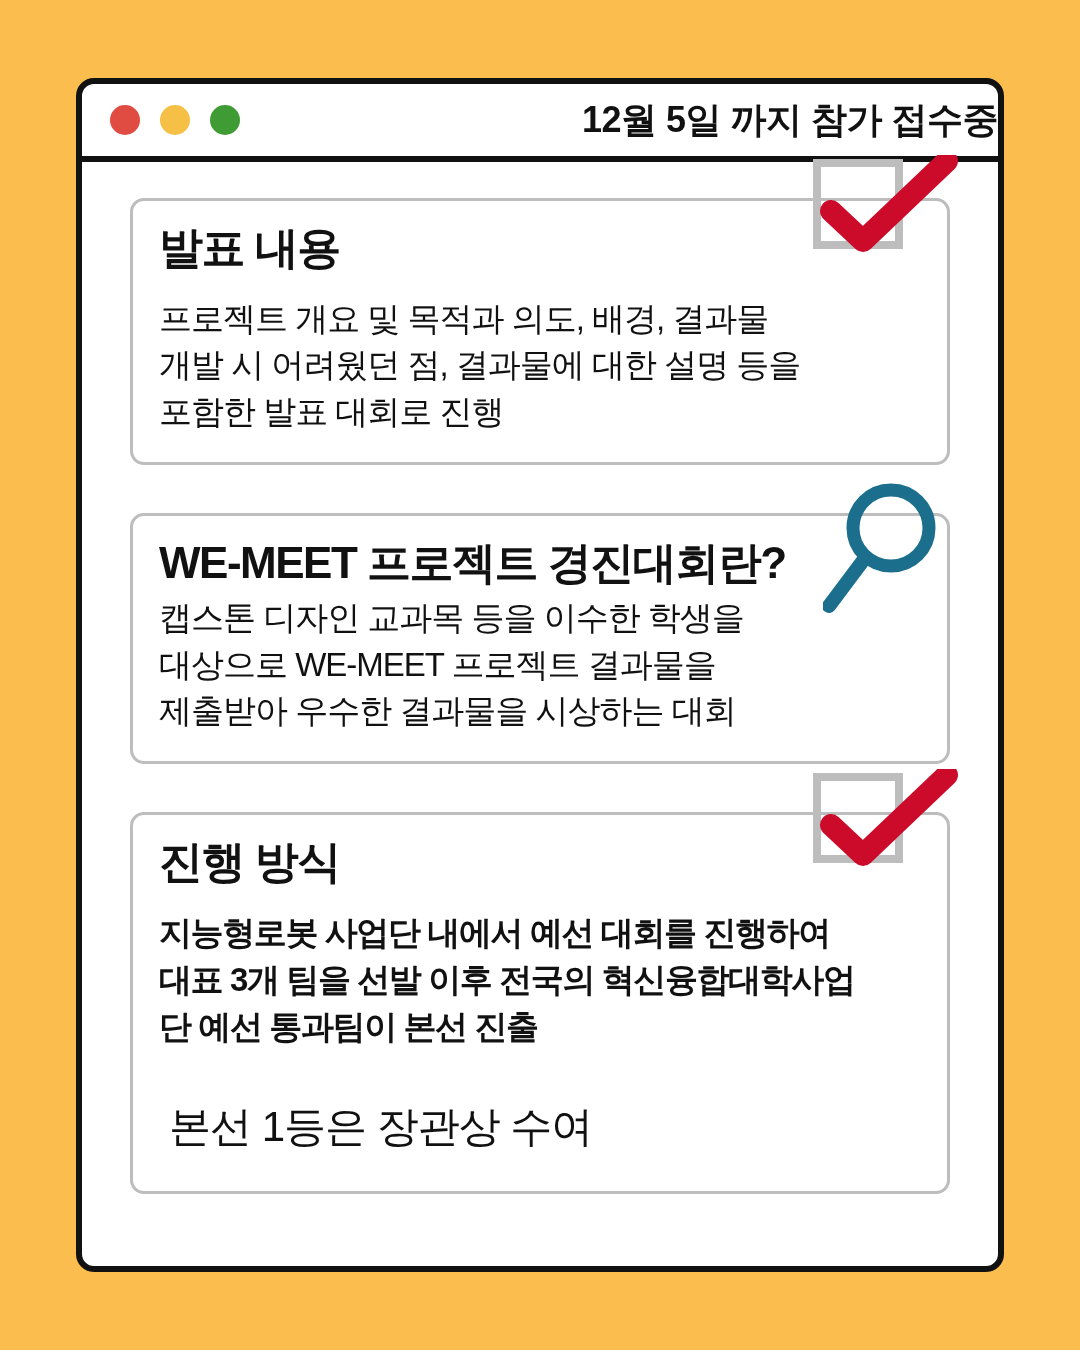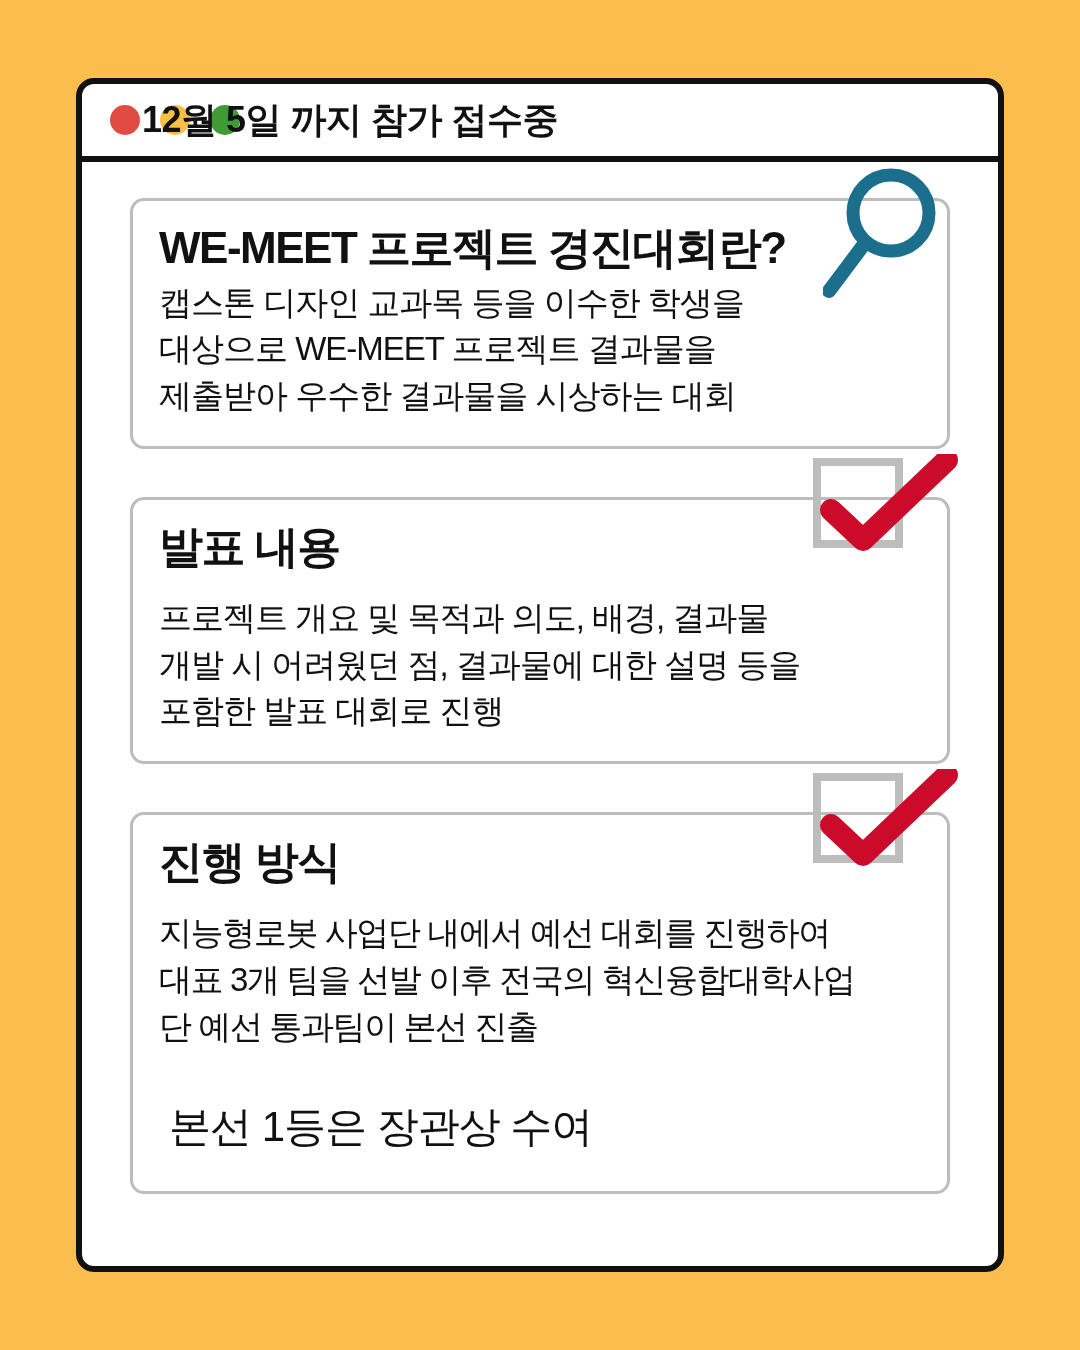--- a/index.html
+++ b/index.html
@@ -50,21 +50,21 @@
   .dot.red { background: #e04b42; }
   .dot.yellow { background: #f5c045; }
   .dot.green { background: #3f9c35; }
 
   .titlebar-title {
     position: absolute;
     left: 0;
     right: 0;
     top: 50%;
     transform: translateY(-50%);
-    text-align: left;
+    text-align: right;
     font-size: 36px;
     font-weight: 700;
     color: #111111;
     letter-spacing: -0.5px;
     padding-left: 60px;
     box-sizing: border-box;
   }
 
   .content {
     position: relative;
@@ -96,21 +96,21 @@
   }
   .card-title.small-gap { margin-bottom: 22px; }
 
   .card-body {
     font-size: 33px;
     line-height: 1.42;
     color: #111111;
     letter-spacing: -1px;
     white-space: pre-line;
   }
-  .card-body.tight { letter-spacing: -1.4px; }
+  .card-body.tight { letter-spacing: -1.4px; font-weight: bold; }
 
   .card-note {
     font-size: 42px;
     line-height: 1.42;
     color: #111111;
     letter-spacing: -1px;
     margin-top: 46px;
     padding-left: 10px;
   }
 
@@ -141,40 +141,40 @@
     <div class="dots">
       <span class="dot red"></span>
       <span class="dot yellow"></span>
       <span class="dot green"></span>
     </div>
     <div class="titlebar-title">12월 5일 까지 참가 접수중</div>
   </div>
 
   <div class="content">
 
+    <div class="card card-2">
+      <svg class="checkmark" viewBox="0 0 150 110">
+        <rect x="8" y="8" width="82" height="82" fill="none" stroke="#bdbdbd" stroke-width="8"></rect>
+        <path d="M22 56 L54 86 L138 6" fill="none" stroke="#cc0a2a" stroke-width="22" stroke-linecap="round" stroke-linejoin="round"></path>
+      </svg>
+      <h2 class="card-title small-gap">발표 내용</h2>
+      <div class="card-body">프로젝트 개요 및 목적과 의도, 배경, 결과물
+개발 시 어려웠던 점, 결과물에 대한 설명 등을
+포함한 발표 대회로 진행</div>
+    </div>
+
     <div class="card card-1">
       <svg class="magnifier" viewBox="0 0 128 150">
         <circle cx="68" cy="56" r="38" fill="none" stroke="#1b6f8c" stroke-width="13"></circle>
         <line x1="42" y1="86" x2="6" y2="134" stroke="#1b6f8c" stroke-width="14" stroke-linecap="round"></line>
       </svg>
       <h2 class="card-title">WE-MEET 프로젝트 경진대회란?</h2>
       <div class="card-body">캡스톤 디자인 교과목 등을 이수한 학생을
 대상으로 WE-MEET 프로젝트 결과물을
 제출받아 우수한 결과물을 시상하는 대회</div>
-    </div>
-
-    <div class="card card-2">
-      <svg class="checkmark" viewBox="0 0 150 110">
-        <rect x="8" y="8" width="82" height="82" fill="none" stroke="#bdbdbd" stroke-width="8"></rect>
-        <path d="M22 56 L54 86 L138 6" fill="none" stroke="#cc0a2a" stroke-width="22" stroke-linecap="round" stroke-linejoin="round"></path>
-      </svg>
-      <h2 class="card-title small-gap">발표 내용</h2>
-      <div class="card-body">프로젝트 개요 및 목적과 의도, 배경, 결과물
-개발 시 어려웠던 점, 결과물에 대한 설명 등을
-포함한 발표 대회로 진행</div>
     </div>
 
     <div class="card card-3">
       <svg class="checkmark" viewBox="0 0 150 110">
         <rect x="8" y="8" width="82" height="82" fill="none" stroke="#bdbdbd" stroke-width="8"></rect>
         <path d="M22 56 L54 86 L138 6" fill="none" stroke="#cc0a2a" stroke-width="22" stroke-linecap="round" stroke-linejoin="round"></path>
       </svg>
       <h2 class="card-title small-gap">진행 방식</h2>
       <div class="card-body tight">지능형로봇 사업단 내에서 예선 대회를 진행하여
 대표 3개 팀을 선발 이후 전국의 혁신융합대학사업

